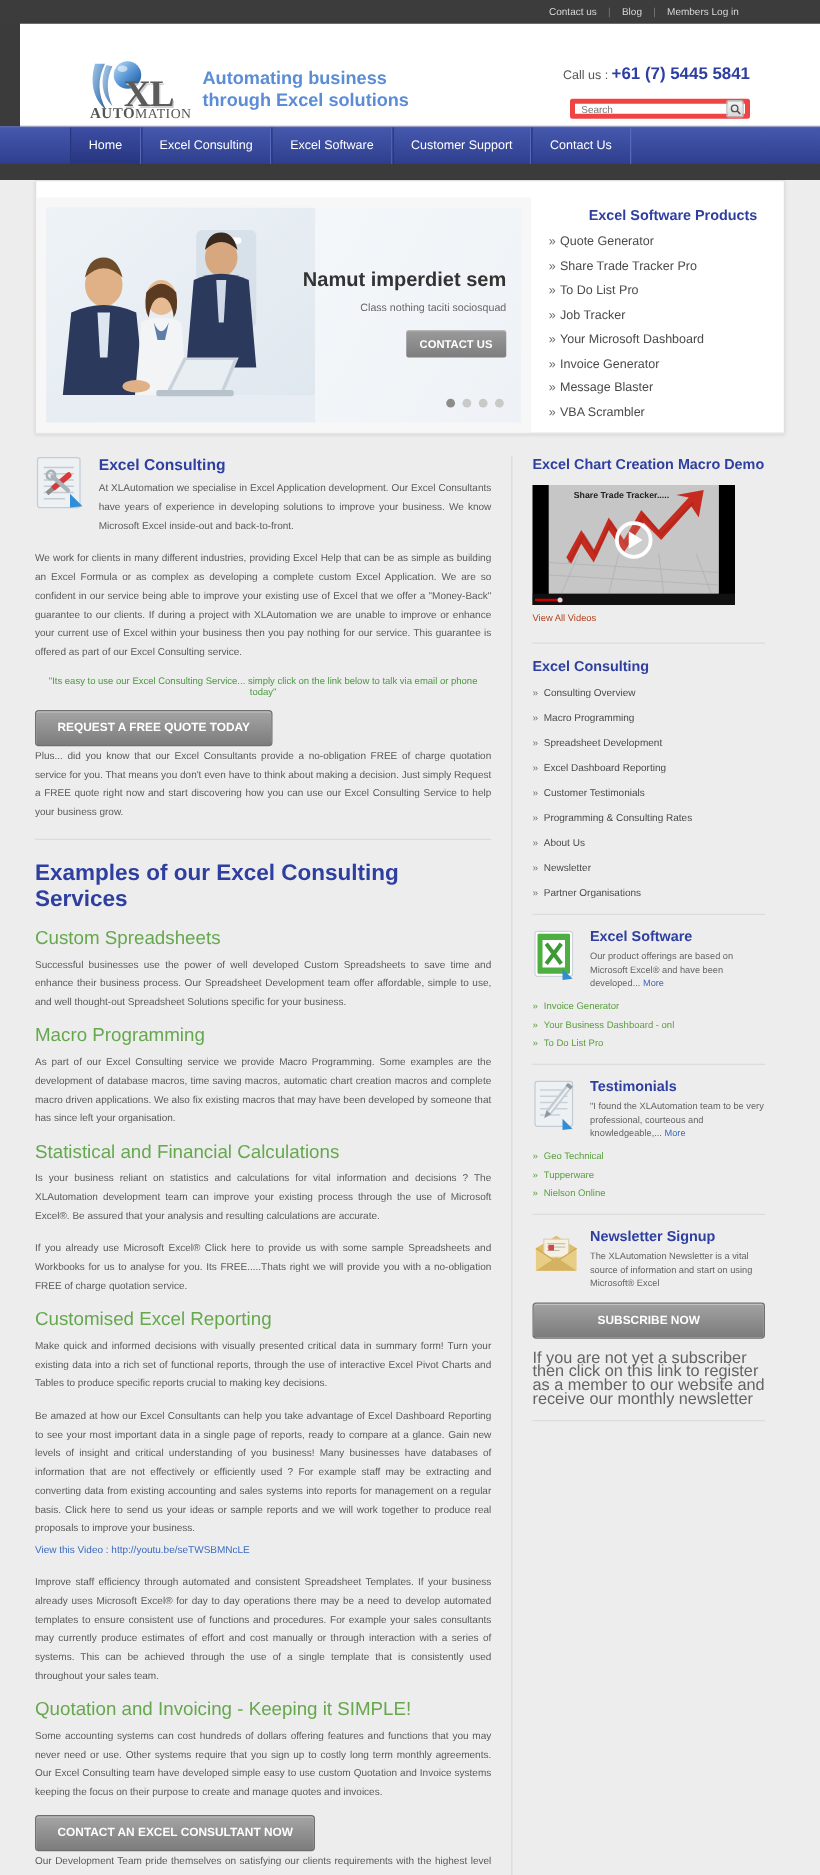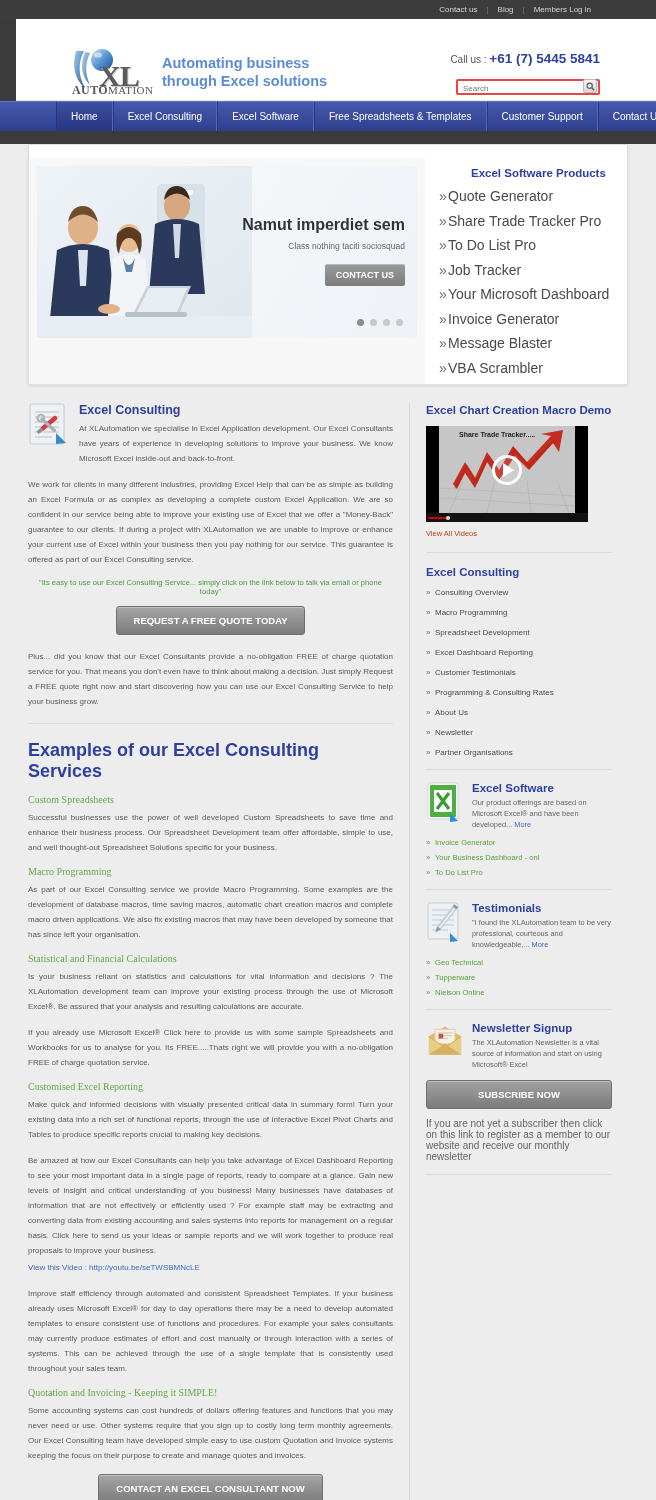--- a/index.html
+++ b/index.html
@@ -64,22 +64,22 @@
     padding-bottom: 3px;
   }
   .callus {
     position: absolute; right: 56px; top: 32px;
     font-size: 10px; color: #555; white-space: nowrap;
   }
   .callus .num { color: #2e3fa0; font-size: 13.5px; font-weight: bold; }
   .searchbox {
     position: absolute; right: 56px; top: 60px;
     width: 144px; height: 16px;
-    border: 2px solid #ef4444; background: #fff;
-    border-radius: 2px; display: flex; align-items: flex-end;
+    border: 4px solid #ef4444; background: #fff;
+    border-radius: 2px; display: flex; align-items: center;
   }
   .searchbox input {
     border: 0; outline: 0; flex: 1;
     font-size: 8px; color: #999; padding-left: 5px;
     font-family: "Liberation Sans", sans-serif;
     background: transparent;
   }
   .searchbtn {
     width: 14px; height: 14px; margin-right: 1px;
     background: linear-gradient(#f4f4f4,#d9d9d9);
@@ -144,21 +144,21 @@
     box-shadow: inset 0 1px 0 rgba(255,255,255,.3);
   }
   .dots { position: absolute; right: 14px; bottom: 12px; display: flex; gap: 6px; }
   .dot { width: 7px; height: 7px; border-radius: 50%; background: #c9c9c9; cursor: pointer; }
   .dot.on { background: #8c8c8c; }
 
   .prodbox { width: 186px; padding: 9px 0 0 14px; }
   .prodbox h3 { color: #2e3fa0; font-size: 11.5px; margin-bottom: 9px; padding-left: 32px; }
   .prodbox .pl { list-style: none; }
   .prodbox .pl li {
-    font-size: 14px; color: #4a4a4a; margin-bottom: 8.5px;
+    font-size: 10px; color: #4a4a4a; margin-bottom: 8.5px;
     cursor: pointer; padding-left: 9px; position: relative;
   }
   .prodbox .pl li::before {
     content: "\00bb"; position: absolute; left: 0; color: #6b6b6b;
   }
 
   
   .cols { display: flex; margin-top: 18px; }
   .main-col { width: 382px; padding-right: 16px; border-right: 1px solid #d9d9d9; }
   .side-col { width: 202px; padding-left: 16px; }
@@ -166,32 +166,32 @@
   .intro { display: flex; gap: 9px; }
   .intro-icon { width: 42px; height: 44px; flex: 0 0 42px; }
   h2.blue { color: #2e3fa0; font-size: 12.5px; margin-bottom: 4px; }
   p.body {
     font-size: 8px; color: #5a5a5a; line-height: 15px;
     text-align: justify; margin-bottom: 11px;
   }
   .greenquote {
     color: #4a9a3f; font-size: 7.6px; margin: 2px 0 10px 0; text-align: center;
   }
-  .cta-wrap { text-align: center; margin-bottom: 14px; }
+  .cta-wrap { }
   .cta {
     display: inline-block;
     background: linear-gradient(#a5a5a5,#7c7c7c);
     color: #fff; font-weight: bold; font-size: 9.5px;
     padding: 8px 17px; border-radius: 3px; cursor: pointer;
     border: 1px solid #6f6f6f;
     box-shadow: inset 0 1px 0 rgba(255,255,255,.35);
   }
   .rule { height: 1px; background: #dcdcdc; margin: 14px 0; }
   h2.section { color: #2e3fa0; font-size: 18px; margin: 16px 0 12px 0; }
-  h3.green { color: #66a84e; font-size: 10px; margin-bottom: 5px; font-weight: normal; font-family: Liberation Serif, serif; }
+  h3.green { color: #66a84e; font-size: 15px; margin-bottom: 5px; font-weight: normal; }
   a.link { color: #3a6bbf; text-decoration: none; }
 
   
   .side h3.sidehead { color: #2e3fa0; font-size: 11.5px; line-height: 15px; margin-bottom: 8px; }
   .video {
     width: 162px; height: 96px; position: relative;
     background: #000; overflow: hidden;
   }
   .video-inner {
     position: absolute; left: 13px; top: 0; right: 13px; bottom: 9px;
@@ -238,21 +238,21 @@
   }
   ul.greenlist li::before { content: "\00bb"; position: absolute; left: 0; color: #5aa03e; }
   .subscribe {
     display: block; width: 100%; text-align: center;
     background: linear-gradient(#a2a2a2,#7b7b7b);
     color: #fff; font-size: 9.5px; font-weight: bold;
     padding: 8px 0; border-radius: 3px; cursor: pointer;
     border: 1px solid #6f6f6f; margin: 10px 0 9px 0;
     box-shadow: inset 0 1px 0 rgba(255,255,255,.35);
   }
-  .smallnote { font-size: 10px; color: #646464; line-height: 11px; }
+  .smallnote { font-size: 13px; color: #646464; line-height: 11px; }
 </style>
 </head>
 <body>
 
 <div class="topbar">
   <a>Contact us</a>
   <span class="sep">|</span>
   <a>Blog</a>
   <span class="sep">|</span>
   <a>Members Log in</a>
@@ -300,21 +300,20 @@
         <line x1="5.7" y1="5.7" x2="8.2" y2="8.2" stroke="#555" stroke-width="1.3"></line>
       </svg>
     </div>
   </div>
 </div>
 
 <div class="nav">
   <div class="item active">Home</div>
   <div class="item">Excel Consulting</div>
   <div class="item">Excel Software</div>
-  <div class="item">Free Spreadsheets &amp; Templates</div>
   <div class="item">Customer Support</div>
   <div class="item">Contact Us</div>
 </div>
 
 <div class="page">
   <div class="shell">
 
     <div class="slider-wrap">
       <div class="slider-outer">
         <div class="slide">

